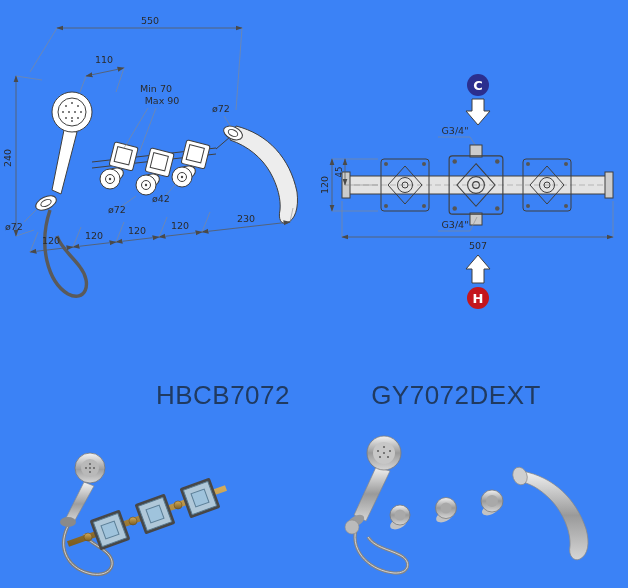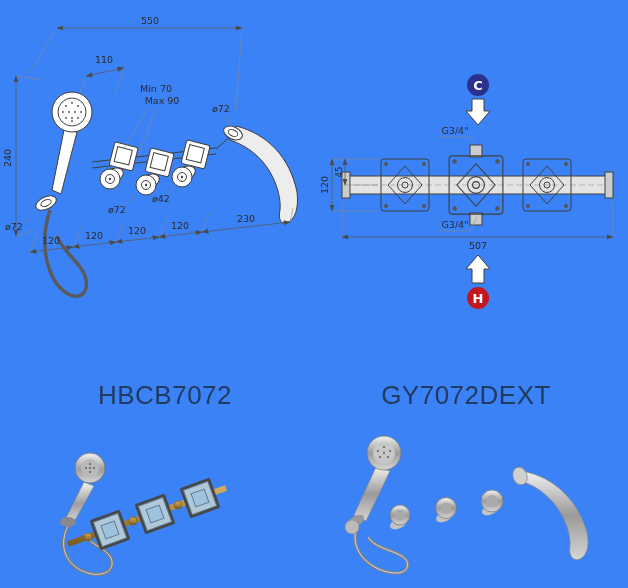--- a/index.html
+++ b/index.html
@@ -215,22 +215,22 @@
     </g>
 
     <polygon points="158,210 170,224 164,224 164,238 152,238 152,224 146,224" fill="#ffffff" stroke="#3f3f3f" stroke-width="1"></polygon>
 
     <g>
       <circle cx="158" cy="253" r="11" fill="#c4161d"></circle>
       <text x="158" y="257.5" class="badge-text">H</text>
     </g>
   </svg>
 
-  <div class="product-code" style="left:40px;top:380px;width:250px;">HBCB7072</div>
-  <div class="product-code" style="left:346px;top:380px;width:240px;">GY7072DEXT</div>
+  <div class="product-code" style="left:40px;top:380px;width:250px;text-align:right;">HBCB7072</div>
+  <div class="product-code" style="left:336px;top:380px;width:240px;">GY7072DEXT</div>
 
   <svg class="abs" style="left:48px;top:442px;" width="195" height="142" viewBox="0 0 195 142">
     <defs>
       <linearGradient id="chromeL" x1="0" y1="0" x2="0" y2="1">
         <stop offset="0" stop-color="#f4f4f4"></stop>
         <stop offset="0.55" stop-color="#9e9e9e"></stop>
         <stop offset="1" stop-color="#d8d8d8"></stop>
       </linearGradient>
       <linearGradient id="brassL" x1="0" y1="0" x2="0" y2="1">
         <stop offset="0" stop-color="#d3ab5a"></stop>

